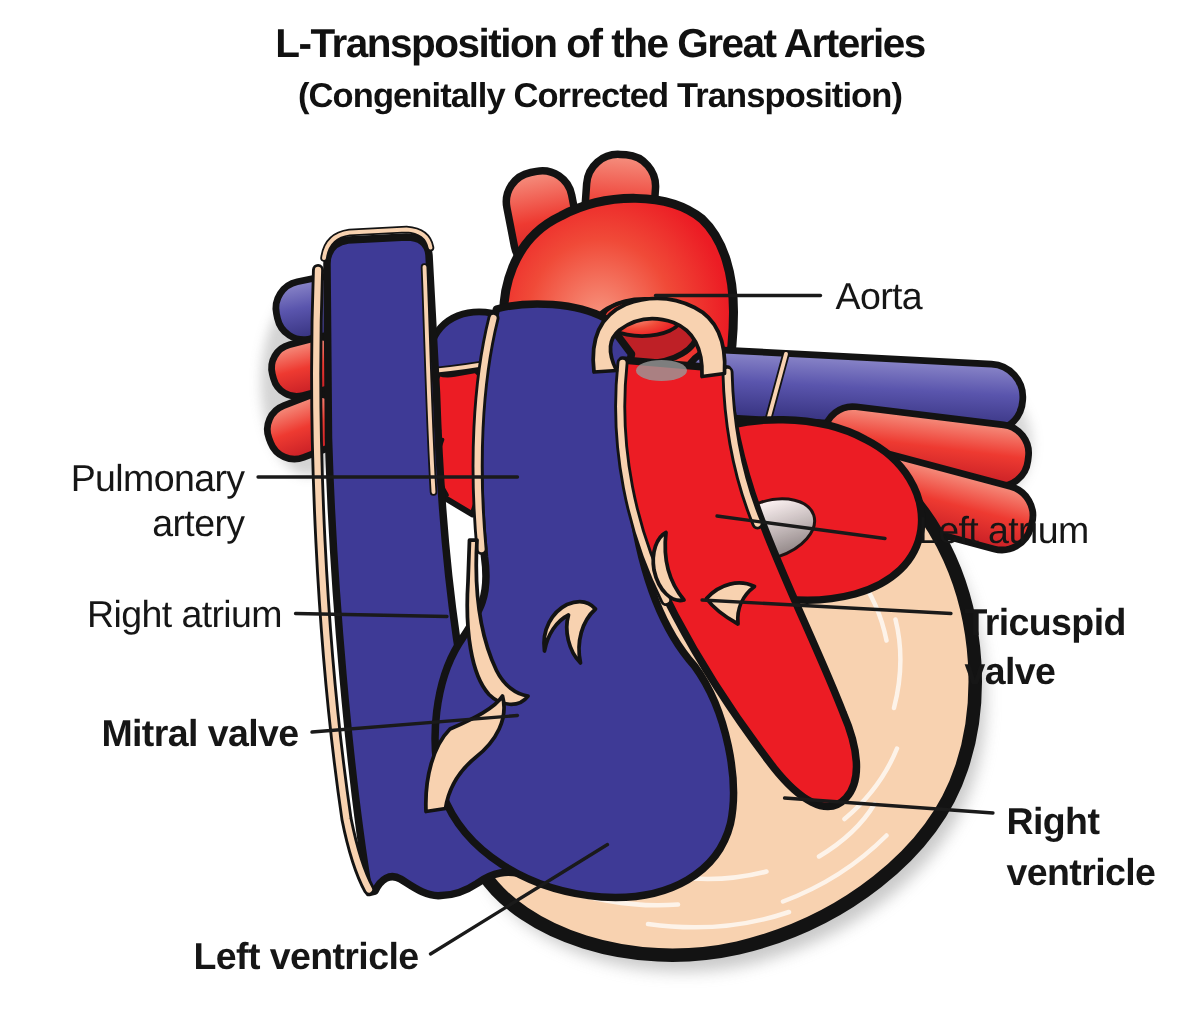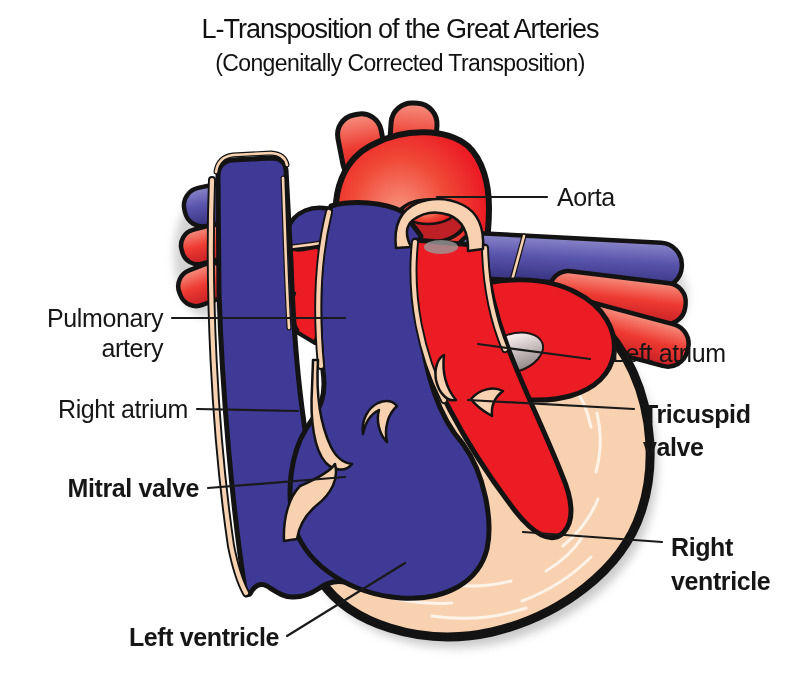--- a/index.html
+++ b/index.html
@@ -1,20 +1,20 @@
 <!DOCTYPE html>
 <html style="--c-red: #EC1C24; --c-dark_red: #BE2026; --c-blue: #3E3A96; --c-cream: #F8D2B0; --c-outline: #131313; --c-white_texture: #FFFFFF; --c-shadow_gray: #9E9E9E;"><head>
 <meta charset="utf-8">
 <style>
   html,body{margin:0;padding:0;background:#fff;}
   #stage{position:relative;width:800px;height:690px;background:#fff;overflow:hidden;
          font-family:"Liberation Sans",sans-serif;}
   .hdr{position:absolute;left:0;width:800px;text-align:center;color:#111;}
-  #title{top:14px;font-size:27px;font-weight:normal;letter-spacing:-1px;}
-  #subtitle{top:50px;font-size:23px;font-weight:400;letter-spacing:-0.6px;}
+  #title{top:14px;font-size:27px;font-weight:bold;letter-spacing:-1px;}
+  #subtitle{top:50px;font-size:23px;font-weight:700;letter-spacing:-0.6px;}
   svg{position:absolute;left:0;top:0;}
   .f-red{fill:var(--c-red);}
   .f-darkred{fill:var(--c-dark_red);}
   .f-blue{fill:var(--c-blue);}
   .f-cream{fill:var(--c-cream);}
   .s-out{stroke:var(--c-outline);stroke-linejoin:round;}
   .sw9{stroke-width:9;} .sw6{stroke-width:6;} .sw5{stroke-width:5;}
   .sw45{stroke-width:4.5;} .sw4{stroke-width:4;} .sw25{stroke-width:2.5;} .sw2{stroke-width:2;}
   .ln-b{stroke:var(--c-outline);stroke-width:8;fill:none;stroke-linecap:round;}
   .ln-c{stroke:var(--c-cream);stroke-width:4.2;fill:none;stroke-linecap:round;}

